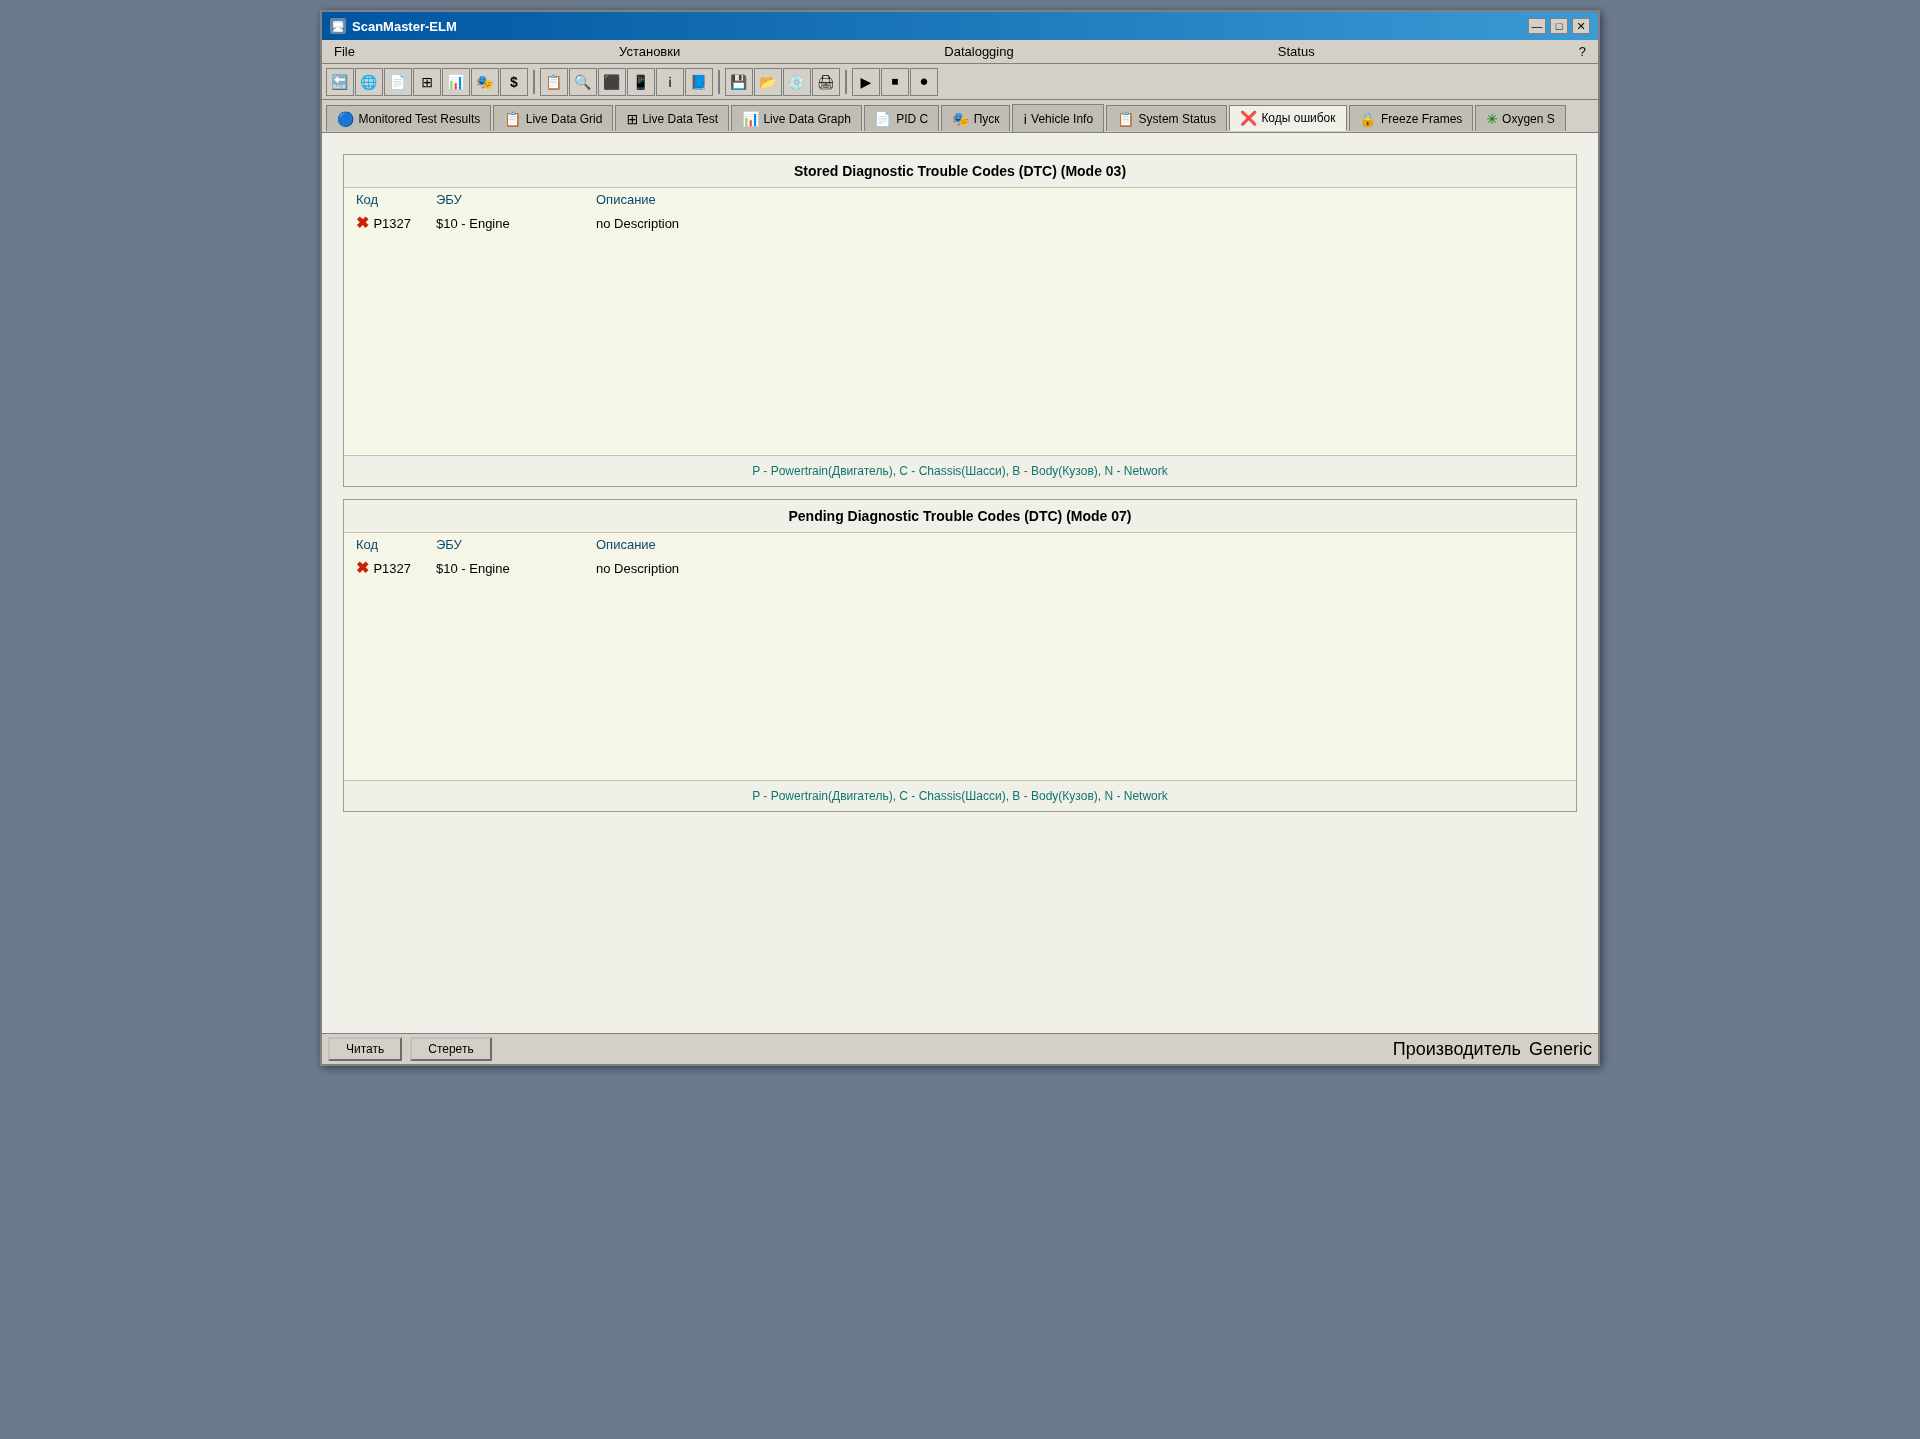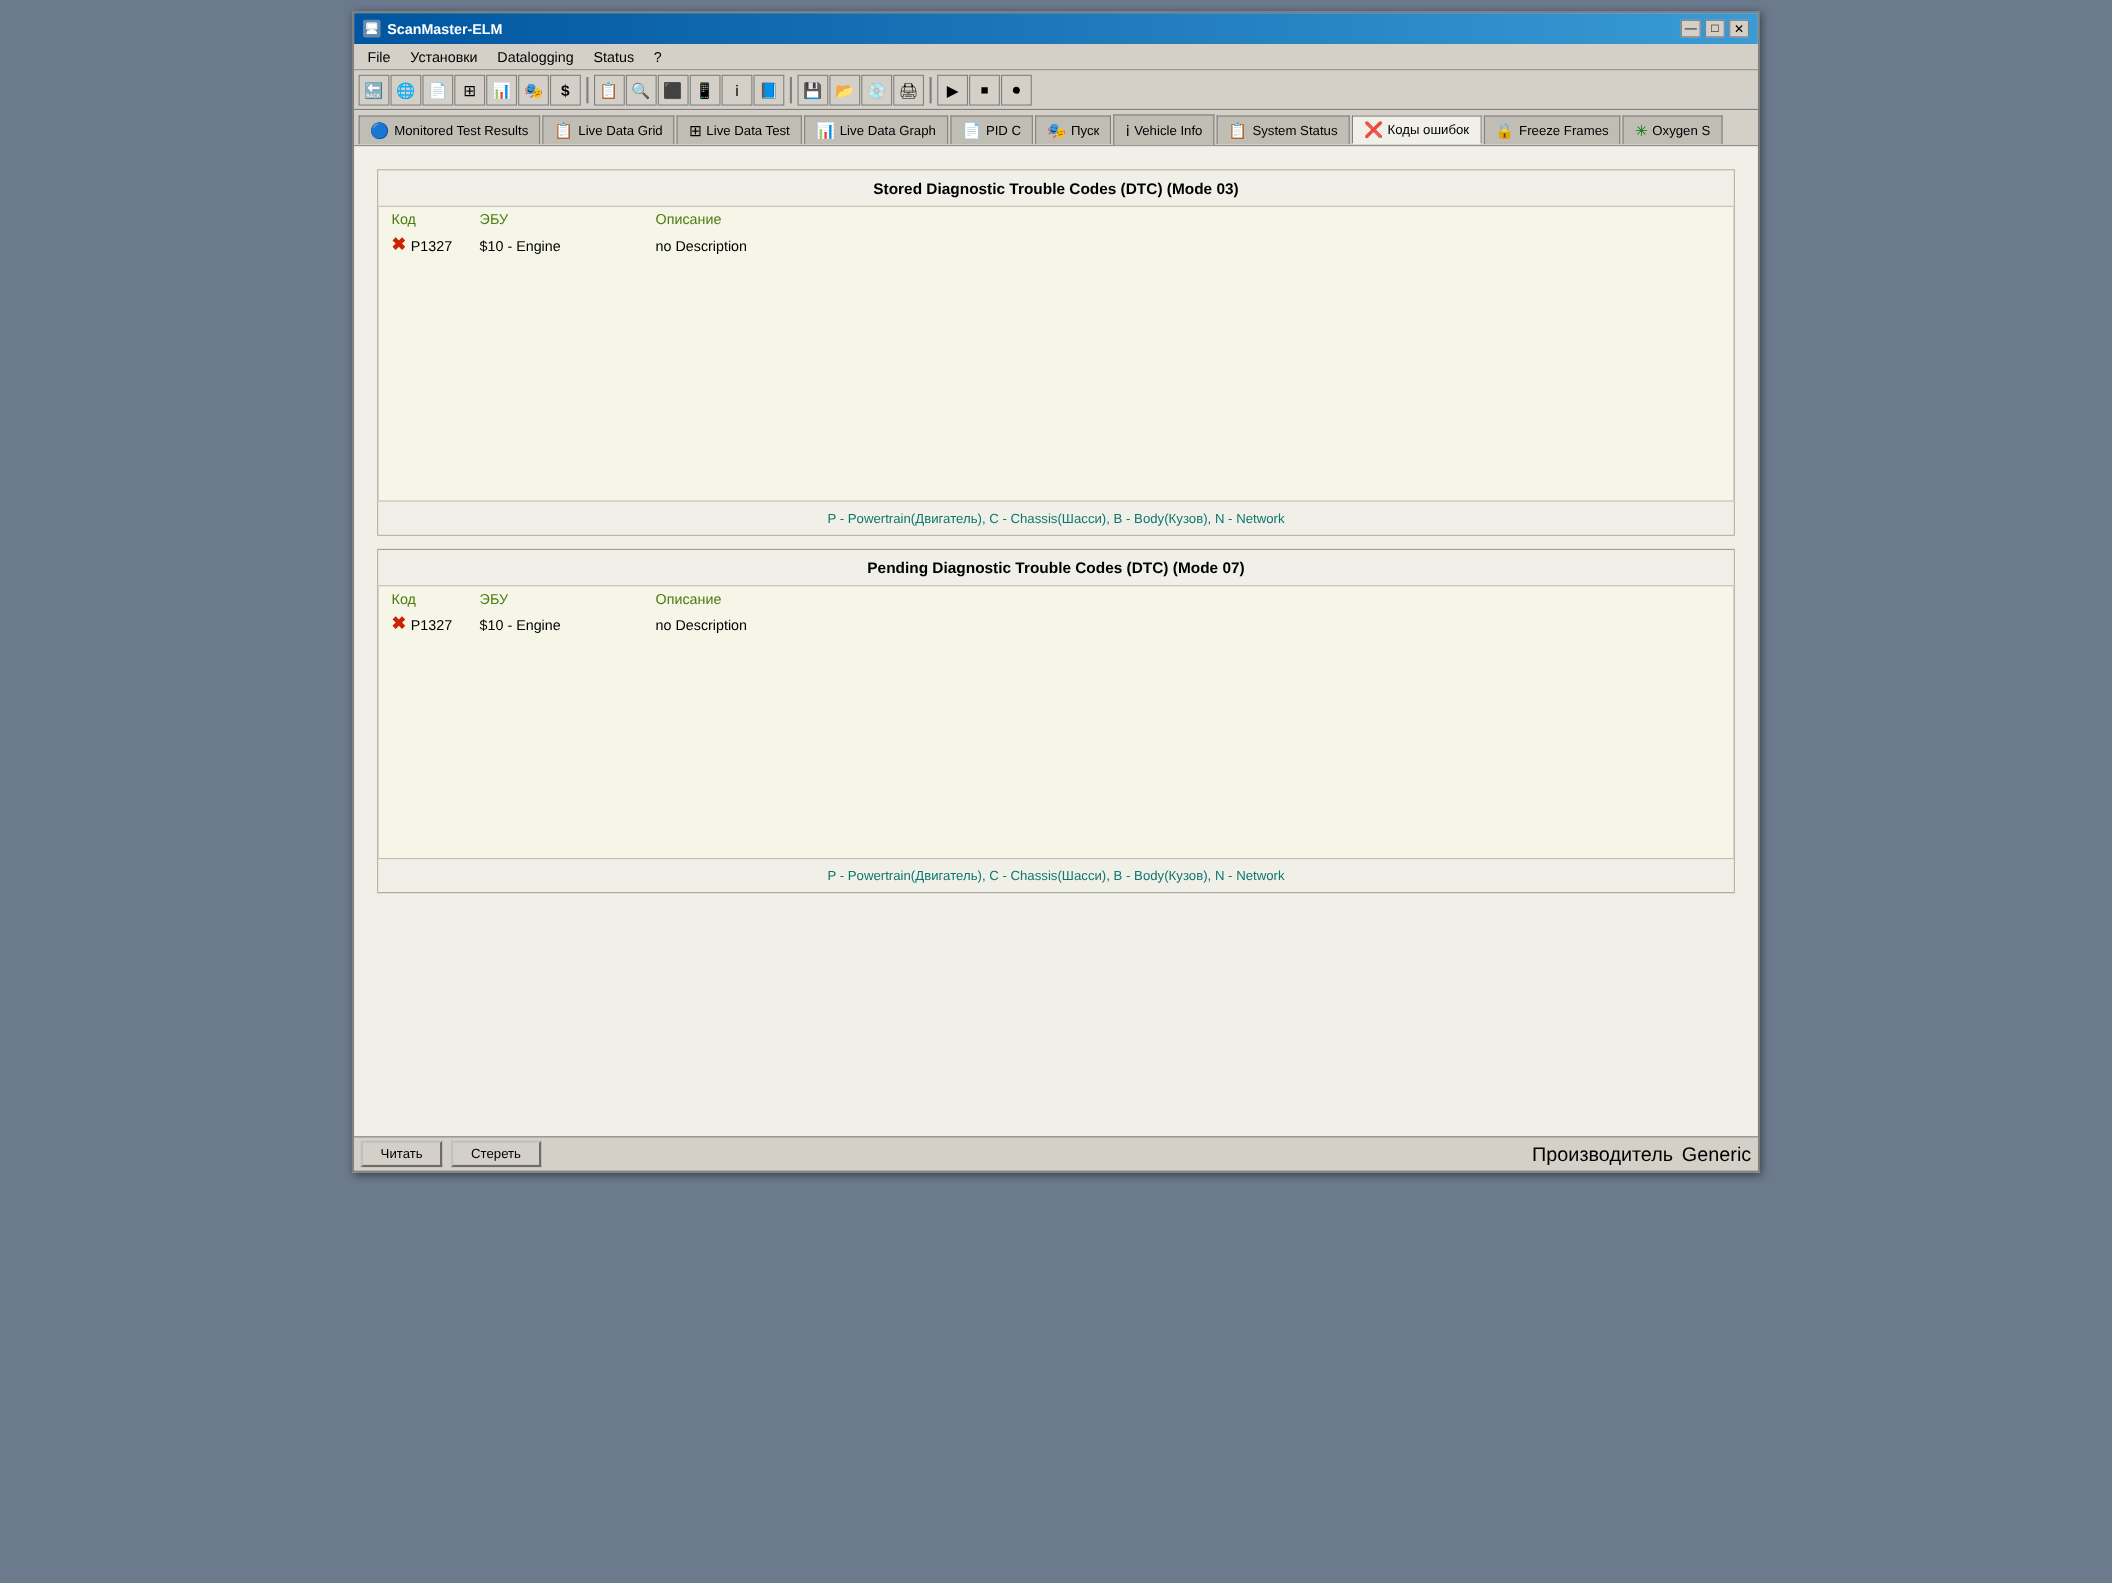--- a/index.html
+++ b/index.html
@@ -58,20 +58,21 @@
       cursor: pointer;
       color: #000;
     }
     .menu-bar {
       background: #d4d0c8;
       border-bottom: 1px solid #808080;
       display: flex;
       align-items: center;
       padding: 2px 4px;
       gap: 2px;
+      justify-content: space-between;
     }
     .menu-item {
       padding: 2px 8px;
       cursor: pointer;
       font-size: 13px;
     }
     .toolbar {
       background: #d4d0c8;
       border-bottom: 1px solid #808080;
       display: flex;
@@ -143,21 +144,21 @@
       font-size: 14px;
       padding: 8px;
       background: #f0f0e8;
       border-bottom: 1px solid #c0c0b0;
     }
     .dtc-header-row {
       display: flex;
       padding: 4px 12px;
       gap: 0;
       font-weight: normal;
-      color: #4d7c0f;
+      color: #0c4a6e;
     }
     .dtc-header-row .col-kod {
       width: 80px;
       font-size: 13px;
     }
     .dtc-header-row .col-ebu {
       width: 160px;
       font-size: 13px;
     }
     .dtc-header-row .col-desc {

